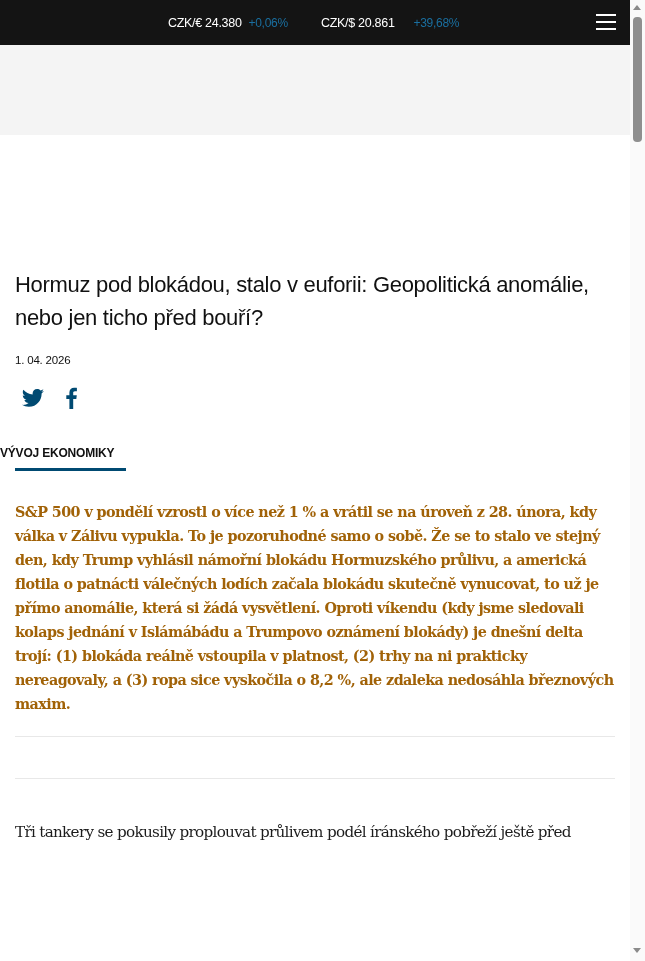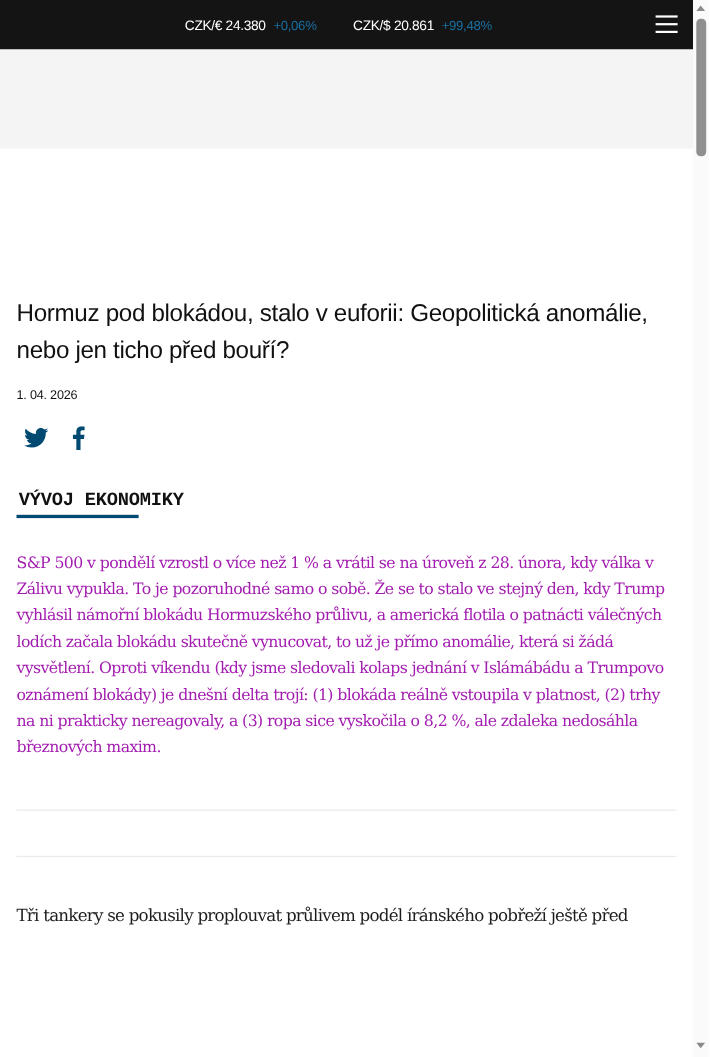--- a/index.html
+++ b/index.html
@@ -7,21 +7,21 @@
     body { position: relative; font-family: "Liberation Sans", sans-serif; color: #111111; }
 
     .page { position: absolute; left: 0; top: 0; width: 630px; height: 844px; overflow: hidden; background: #ffffff; }
 
     
     .topbar { position: absolute; left: 0; top: 0; width: 630px; height: 45px; background: #141414; }
     .ticker { position: absolute; top: 0; height: 45px; display: flex; align-items: center; font-size: 12.5px; letter-spacing: -0.3px; }
     .ticker .pair { color: #ffffff; }
     .ticker .change { margin-left: 7px; font-size: 12px; text-align: center; }
     .ticker-eur { left: 168px; }
-    .ticker-usd { left: 321px; }
+    .ticker-usd { left: 321px; gap: 12px; }
     .menu-btn { position: absolute; left: 596px; top: 13px; width: 20px; height: 18px; cursor: pointer; }
     .menu-btn span { position: absolute; left: 0; width: 20px; height: 2px; background: #ffffff; }
     .menu-btn span:nth-child(1) { top: 1px; }
     .menu-btn span:nth-child(2) { top: 8px; }
     .menu-btn span:nth-child(3) { top: 15px; }
 
     
     .ad-band { position: absolute; left: 0; top: 45px; width: 630px; height: 90px; background: #f4f4f4; }
 
     
@@ -30,24 +30,24 @@
 
     
     .article-title { position: absolute; left: 15px; top: 268px; width: 590px; font-size: 22px; line-height: 33px; font-weight: 400; color: #111111; letter-spacing: -0.3px; }
     .article-date { position: absolute; left: 15px; top: 354px; font-size: 11.5px; color: #111111; letter-spacing: -0.2px; }
 
     .share { position: absolute; top: 386px; width: 24px; height: 24px; cursor: pointer; }
     .share-twitter { left: 21px; }
     .share-facebook { left: 60px; }
     .share svg { width: 100%; height: 100%; display: block; }
 
-    .category { position: absolute; left: 17px; top: 446px; font-size: 17px; font-weight: 700; color: #111111; letter-spacing: -0.2px; font-family: Liberation Mono, monospace; }
+    .category { position: absolute; left: 0; top: 446px; font-size: 12px; font-weight: 700; color: #111111; letter-spacing: -0.2px; }
     .category-underline { position: absolute; left: 15px; top: 468px; width: 111px; height: 3px; background: #004a72; }
 
-    .lead { position: absolute; left: 15px; top: 500px; width: 600px; font-family: "DejaVu Serif", serif; font-size: 14.3px; line-height: 24px; font-weight: 400; color: #a21caf; letter-spacing: -0.55px; }
+    .lead { position: absolute; left: 15px; top: 500px; width: 600px; font-family: "DejaVu Serif", serif; font-size: 14.3px; line-height: 24px; font-weight: 700; color: #a16207; letter-spacing: -0.55px; }
 
     .divider { position: absolute; left: 15px; width: 600px; height: 1px; background: #e8e8e8; }
     .divider-1 { top: 736px; }
     .divider-2 { top: 778px; }
 
     .body-text { position: absolute; left: 15px; top: 820px; width: 600px; font-family: "DejaVu Serif", serif; font-size: 15.2px; line-height: 24px; font-weight: 400; color: #1c1c1c; letter-spacing: -0.7px; }
 
     
     .scrollbar { position: absolute; left: 630px; top: 0; width: 15px; height: 961px; background: #fafafa; }
     .scroll-up { position: absolute; left: 3px; top: 5px; width: 0; height: 0; border-left: 4.5px solid transparent; border-right: 4.5px solid transparent; border-bottom: 5px solid #8a8a8a; cursor: pointer; }
@@ -59,21 +59,21 @@
 
 <div class="page">
 
   <div class="topbar">
     <div class="ticker ticker-eur">
       <span class="pair">CZK/€ 24.380</span>
       <span class="change" style="color:#1a6fa0">+0,06%</span>
     </div>
     <div class="ticker ticker-usd">
       <span class="pair">CZK/$ 20.861</span>
-      <span class="change" style="color:#1a6fa0">+99,48%</span>
+      <span class="change" style="color:#1a6fa0">+39,68%</span>
     </div>
     <div class="menu-btn">
       <span></span>
       <span></span>
       <span></span>
     </div>
   </div>
 
   <div class="ad-band"></div>
 

